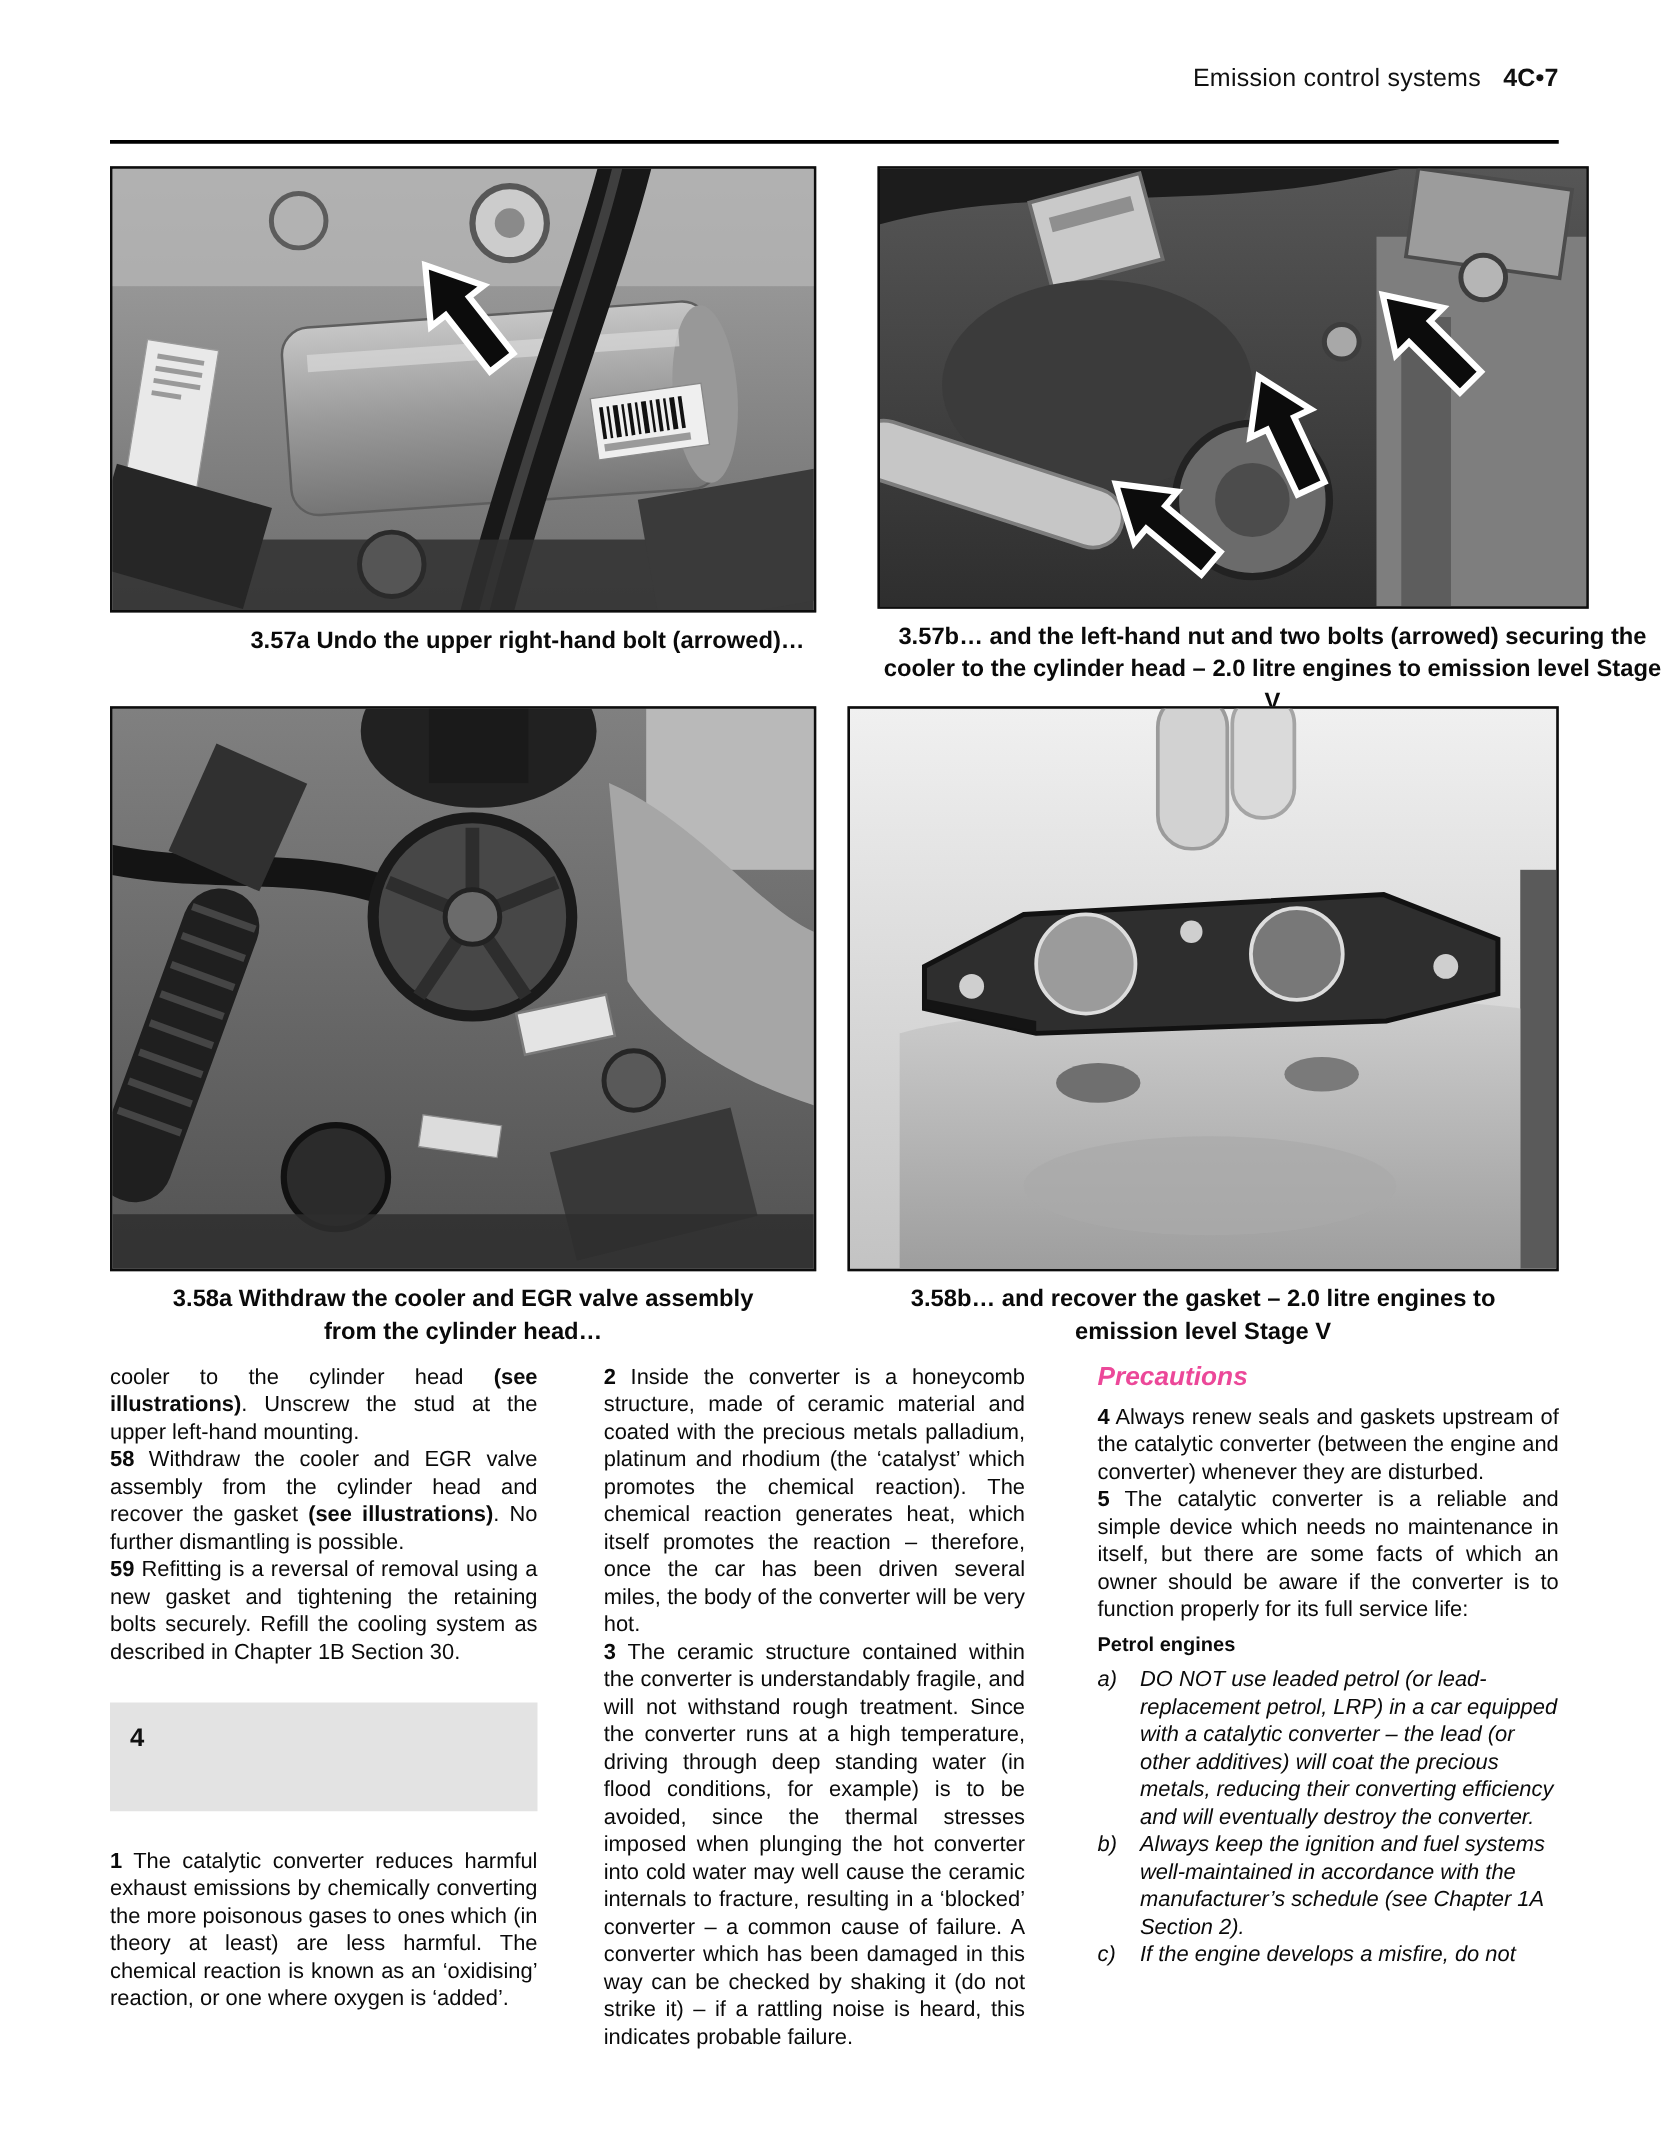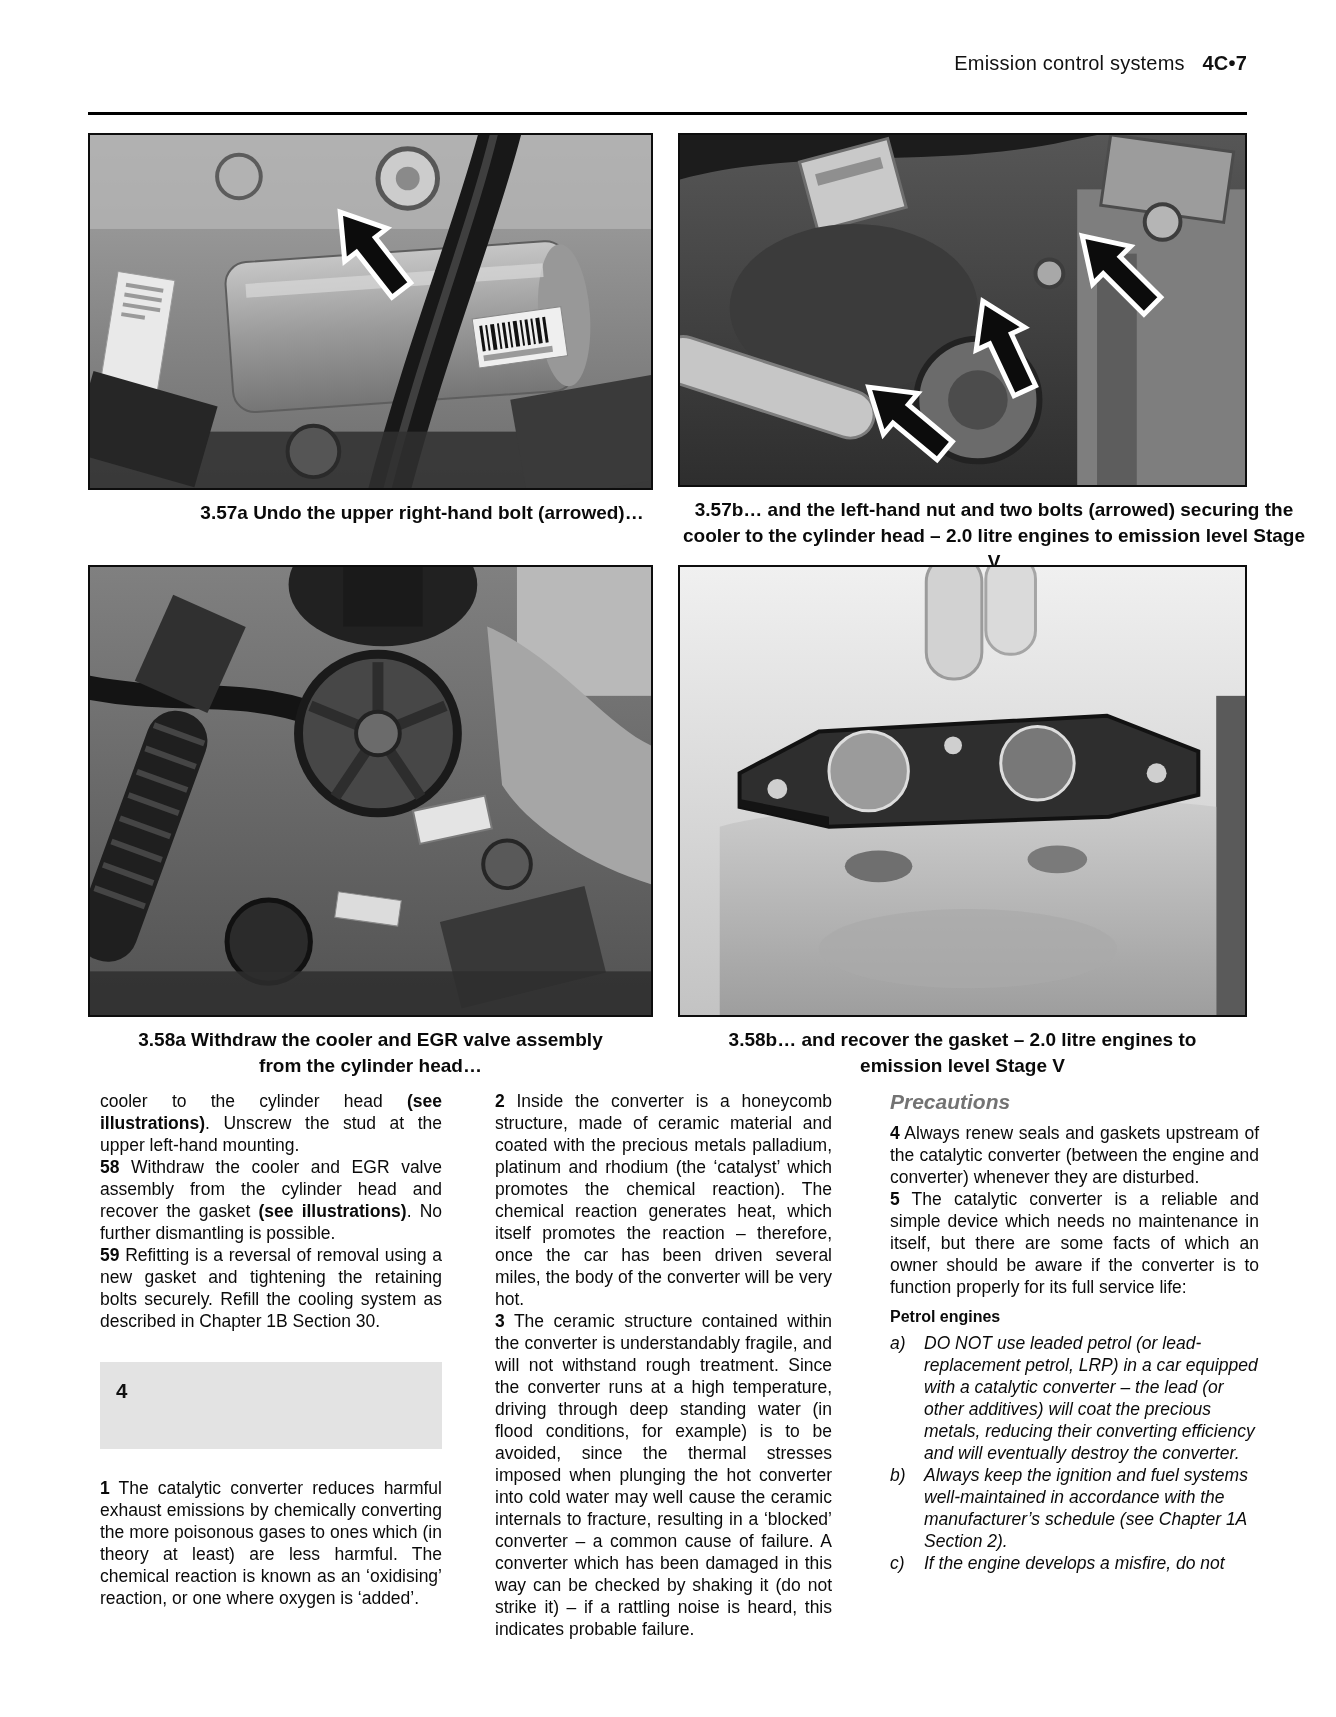--- a/index.html
+++ b/index.html
@@ -20,36 +20,36 @@
   .photo{
     border:2px solid #0d0d0d;display:block;background:#888;
     box-sizing:border-box;
   }
   .photo svg{display:block;}
   .caption{
     font-weight:bold;font-size:19px;line-height:26px;text-align:center;
     margin-top:10px;color:#0a0a0a;
   }
 
-  .col{position:absolute;top:1090px;margin-left:12px;}
+  .col{position:absolute;top:1090px;}
   .para{margin:0;font-size:17.5px;line-height:22px;text-align:justify;color:#0a0a0a;}
   .bold{font-weight:bold;}
 
   .section-box{
     background:#e3e3e3;margin:30px 0 28px 0;
     padding:16px 12px 46px 16px;
     display:flex;gap:20px;
     font-size:20.5px;line-height:25px;color:#111;
   }
   .section-box .sec-num{font-weight:bold;flex:0 0 auto;}
   .section-box .sec-title{flex:1 1 auto;}
   .section-box .sec-title b{font-weight:bold;}
 
   .precautions-heading{
-    margin:0 0 8px 0;font-size:21px;font-weight:bold;font-style:italic;color:#737373;
+    margin:0 0 8px 0;font-size:21px;font-weight:bold;font-style:italic;color:#ec4899;
   }
   .petrol-heading{
     margin:10px 0 6px 0;font-size:16px;font-weight:bold;color:#0a0a0a;
   }
   .list-item{
     display:flex;font-style:italic;font-size:17.5px;line-height:22px;color:#0a0a0a;
   }
   .list-item .marker{flex:0 0 34px;}
   .list-item .li-text{flex:1 1 auto;text-align:left;}
 </style>
@@ -126,21 +126,21 @@
       <g transform="rotate(16 55 295)">
           <rect x="-10" y="255" width="130" height="85" fill="#262626"></rect>
         </g>
       <circle cx="225" cy="320" r="26" fill="#555" stroke="#2a2a2a" stroke-width="4"></circle>
       <use href="#arrow-shape" transform="translate(252,78) rotate(-38)"></use>
     </svg>
   </div>
   <div class="caption">3.57a Undo the upper right-hand bolt (arrowed)…</div>
 </div>
 
-<div class="figure" style="left:678px;top:133px;width:632px;">
+<div class="figure" style="left:702px;top:133px;width:632px;">
   <div class="photo" style="width:569px;height:354px;">
     <svg viewBox="0 0 569 354" width="565" height="350" preserveAspectRatio="none">
       <defs>
         <linearGradient id="p2bg" x1="0" y1="0" x2="0" y2="1">
           <stop offset="0" stop-color="#565656"></stop>
             <stop offset="1" stop-color="#2e2e2e"></stop>
         </linearGradient>
       </defs>
       <rect width="569" height="354" fill="url(#p2bg)"></rect>
       <path d="M0,45 C120,12 260,35 390,6 L420,0 L0,0 Z" fill="#1c1c1c"></path>

